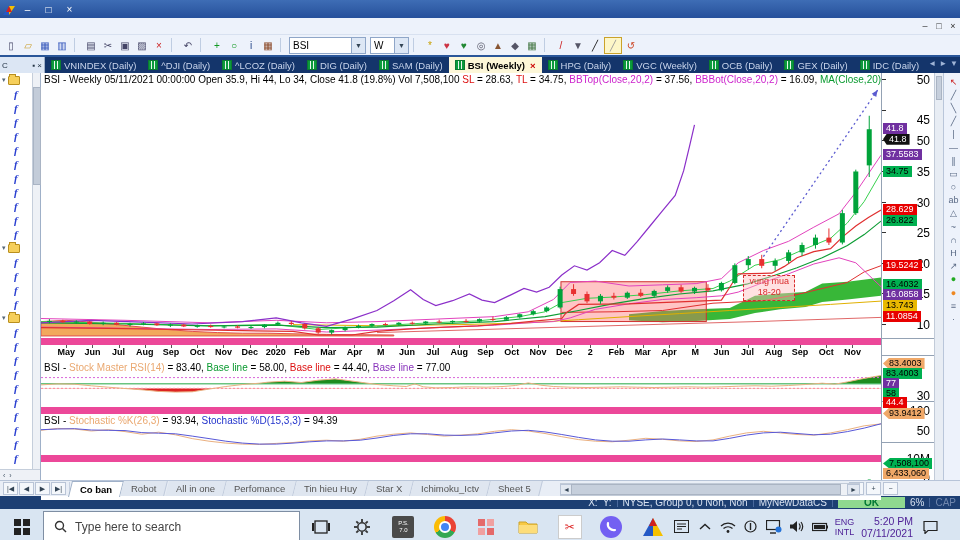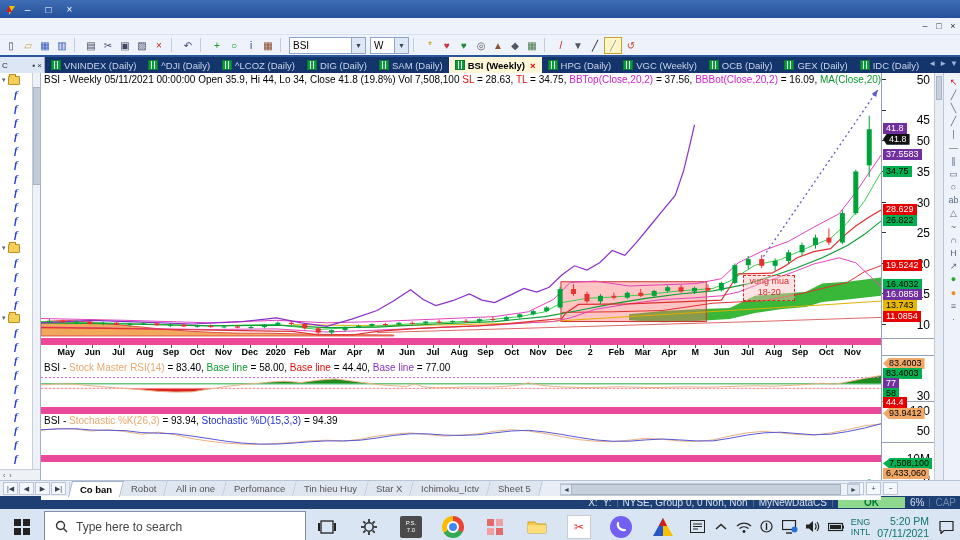--- a/index.html
+++ b/index.html
@@ -85,21 +85,21 @@
   .taskbar{height:35px;background:#d9e5f2;display:flex;align-items:center;gap:0;}
   .startbtn{width:44px;height:35px;display:flex;align-items:center;justify-content:center;}
   .searchbox{width:250px;height:30px;background:#fff;border:1px solid #7e8ea3;display:flex;align-items:center;gap:8px;padding-left:10px;font-size:12px;color:#444;}
   .tbicon{width:24px;height:24px;margin:0 9px;display:flex;align-items:center;justify-content:center;position:relative;}
   .tbicon.active:after{content:"";position:absolute;bottom:-5px;left:2px;right:2px;height:3px;background:#5a7aa0;}
   .chrome{width:22px;height:22px;border-radius:50%;background:conic-gradient(#ea4335 0 33%,#34a853 33% 66%,#fbbc05 66% 100%);position:relative;}
   .chrome:after{content:"";position:absolute;inset:5px;border-radius:50%;background:#4285f4;border:2.5px solid #fff;}
   .psicon{width:22px;height:22px;background:#4a4a4a;color:#fff;font-size:6px;line-height:7px;display:flex;flex-direction:column;align-items:center;justify-content:center;border-radius:2px;}
   .viber{width:22px;height:22px;border-radius:50%;background:#7360f2;display:flex;align-items:center;justify-content:center;}
   .capico{width:22px;height:22px;background:#fff;border:1px solid #ccc;display:flex;align-items:center;justify-content:center;color:#d22;font-size:12px;}
-  .tray{margin-left:auto;display:flex;align-items:center;gap:7px;padding-right:4px;color:#0f766e;}
+  .tray{margin-left:auto;display:flex;align-items:center;gap:7px;padding-right:20px;color:#4c1d95;}
   .trayico{width:16px;height:16px;display:flex;align-items:center;justify-content:center;}
   .langblk{font-size:9px;line-height:10px;text-align:center;}
   .clock{font-size:10.5px;line-height:12px;text-align:right;}
   .notif{width:20px;height:18px;display:flex;align-items:center;justify-content:center;}
 </style>
 </head>
 <body>
 
 <div id="app">
 

